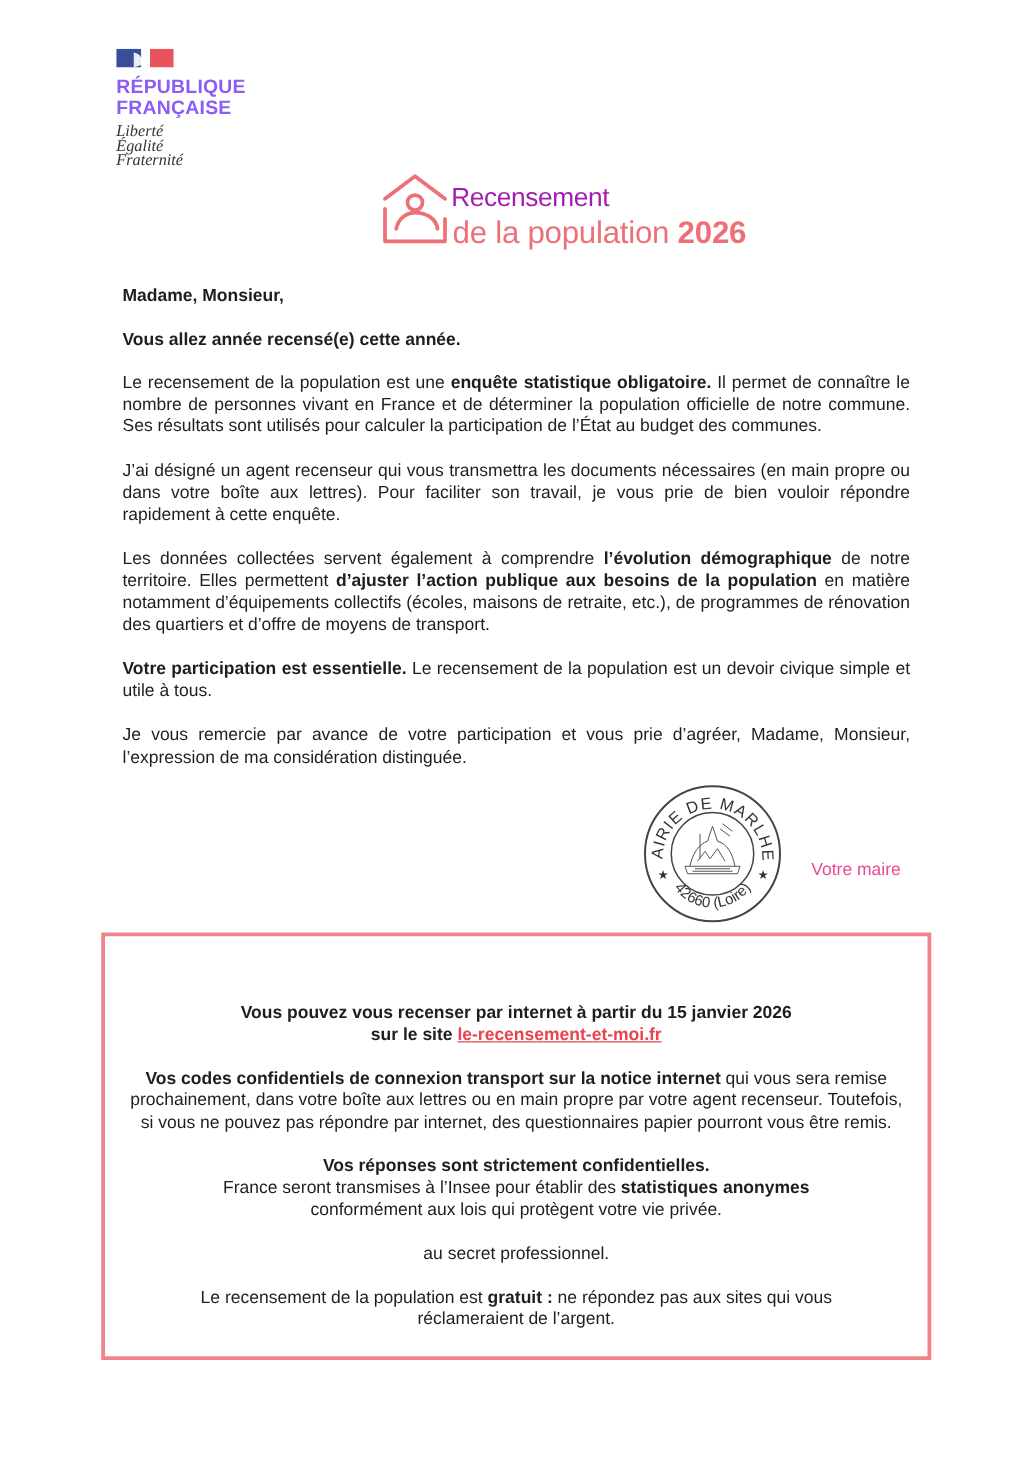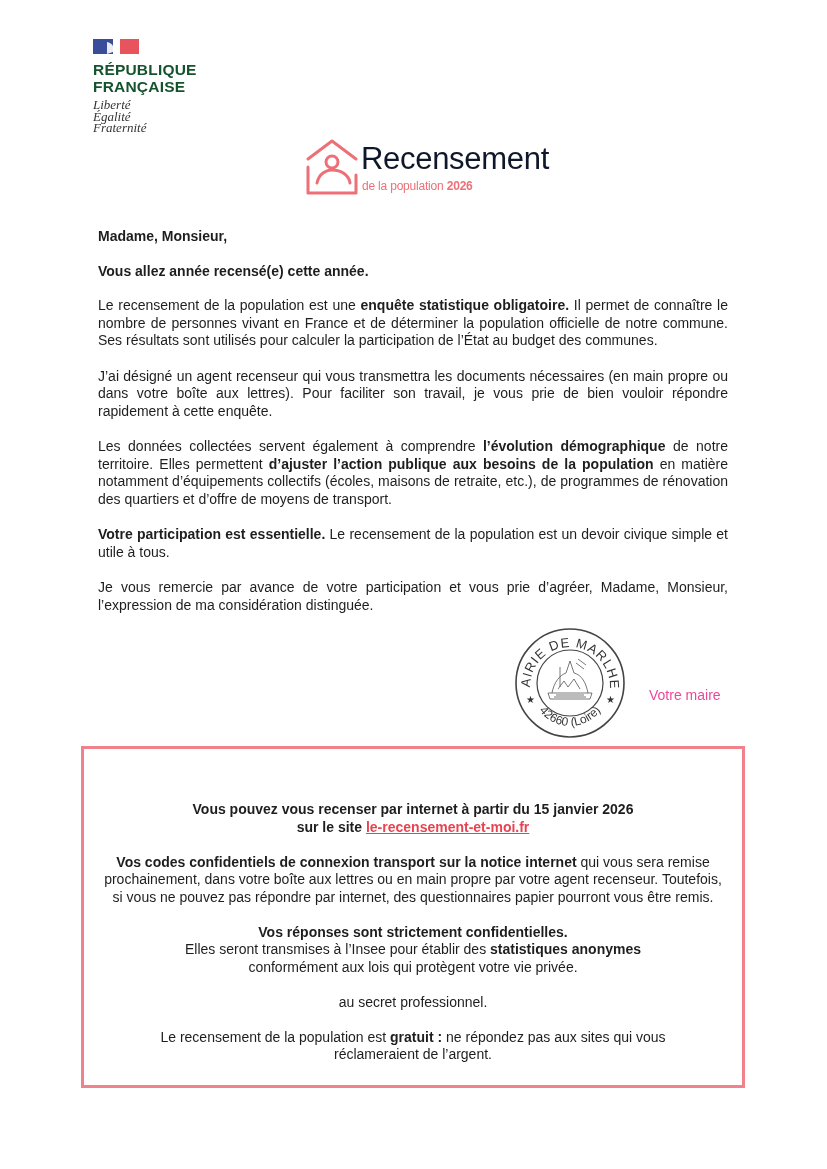--- a/index.html
+++ b/index.html
@@ -3,28 +3,28 @@
   <meta charset="utf-8">
   <style>
     html, body { margin: 0; padding: 0; background: #ffffff; }
     body { width: 827px; height: 1169px; position: relative; overflow: hidden;
            font-family: "Liberation Sans", sans-serif; color: #1e1e1e; }
     .abs { position: absolute; }
 
     
     .flag { left: 93px; top: 39px; width: 46px; height: 15px; }
     .rf-title { left: 93px; top: 61px; font-size: 15.5px; font-weight: bold; line-height: 17px;
-                color: #14532d; letter-spacing: 0.2px; }
+                color: #8b5cf6; letter-spacing: 0.2px; }
     .rf-motto { left: 93px; top: 99px; font-family: "Liberation Serif", serif; font-style: italic;
                 font-size: 13px; line-height: 11.5px; color: #333; }
 
     
     .logo-icon { left: 305px; top: 137px; width: 54px; height: 60px; }
-    .logo-main { left: 361px; top: 142px; font-size: 31px; line-height: 34px; color: #0f172a; letter-spacing: -0.3px; }
-    .logo-sub { left: 362px; top: 175px; font-size: 12px; line-height: 22px; color: #ee7077; letter-spacing: -0.2px; }
+    .logo-main { left: 361px; top: 142px; font-size: 21px; line-height: 34px; color: #a21caf; letter-spacing: -0.3px; }
+    .logo-sub { left: 362px; top: 175px; font-size: 25px; line-height: 22px; color: #ee7077; letter-spacing: -0.2px; }
     .logo-sub b { font-weight: bold; }
 
     
     .letter { left: 98px; top: 228px; width: 630px; font-size: 14px; line-height: 17.5px; color: #1e1e1e; }
     .letter p { margin: 0 0 18px 0; text-align: justify; }
     .letter p.salutation, .letter p.intro { font-weight: bold; margin-bottom: 17px; }
 
     
     .stamp { left: 514px; top: 627px; width: 112px; height: 112px; }
     .signature { left: 649px; top: 687px; font-size: 14px; color: #ec4899; }
@@ -112,21 +112,21 @@
   <div class="info-inner">
     <p style="font-weight:bold;">
       <span>Vous pouvez vous recenser par internet à partir du 15 janvier 2026</span><br>
       <span>sur le site </span><a class="link">le-recensement-et-moi.fr</a>
     </p>
     <p style="padding: 0 18px;">
       <b>Vos codes confidentiels de connexion transport sur la notice internet</b><span> qui vous sera remise prochainement, dans votre boîte aux lettres ou en main propre par votre agent recenseur. Toutefois, si vous ne pouvez pas répondre par internet, des questionnaires papier pourront vous être remis.</span>
     </p>
     <p>
       <b>Vos réponses sont strictement confidentielles.</b><br>
-      <span>Elles seront transmises à l’Insee pour établir des </span><b>statistiques anonymes</b><br>
+      <span>France seront transmises à l’Insee pour établir des </span><b>statistiques anonymes</b><br>
       <span>conformément aux lois qui protègent votre vie privée.</span><br>
       <br>
       <span>au secret professionnel.</span>
     </p>
     <p>
       <span>Le recensement de la population est </span><b>gratuit :</b><span> ne répondez pas aux sites qui vous</span><br>
       <span>réclameraient de l’argent.</span>
     </p>
   </div>
 </div>

